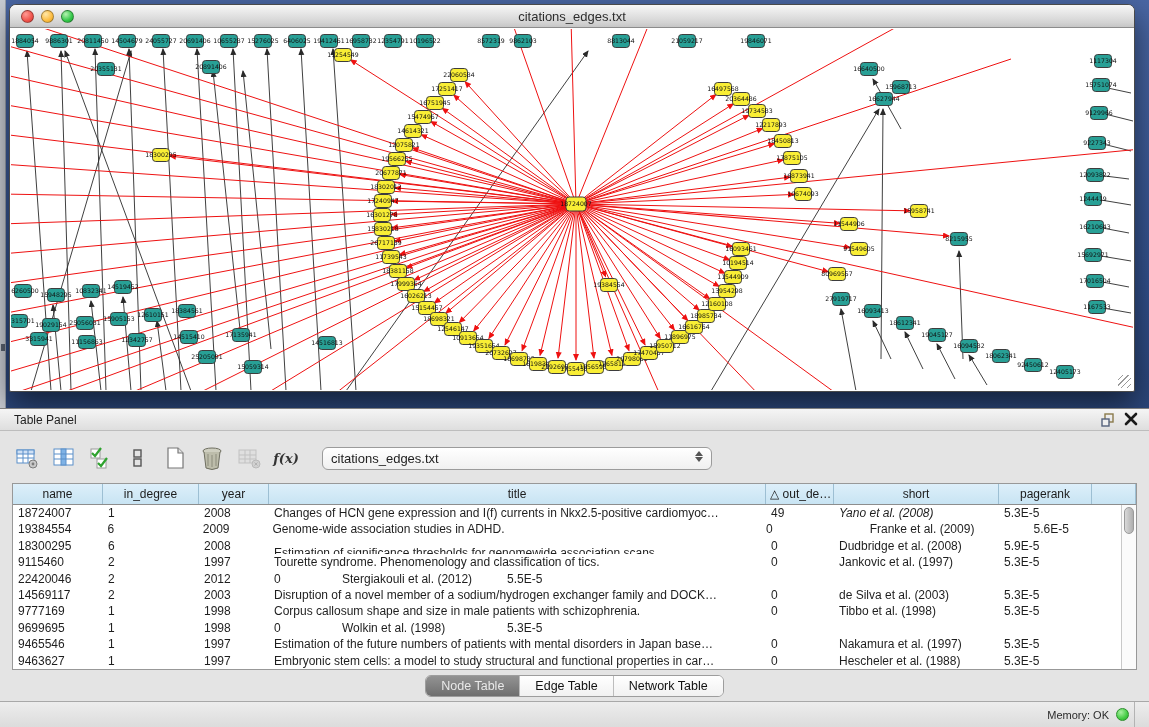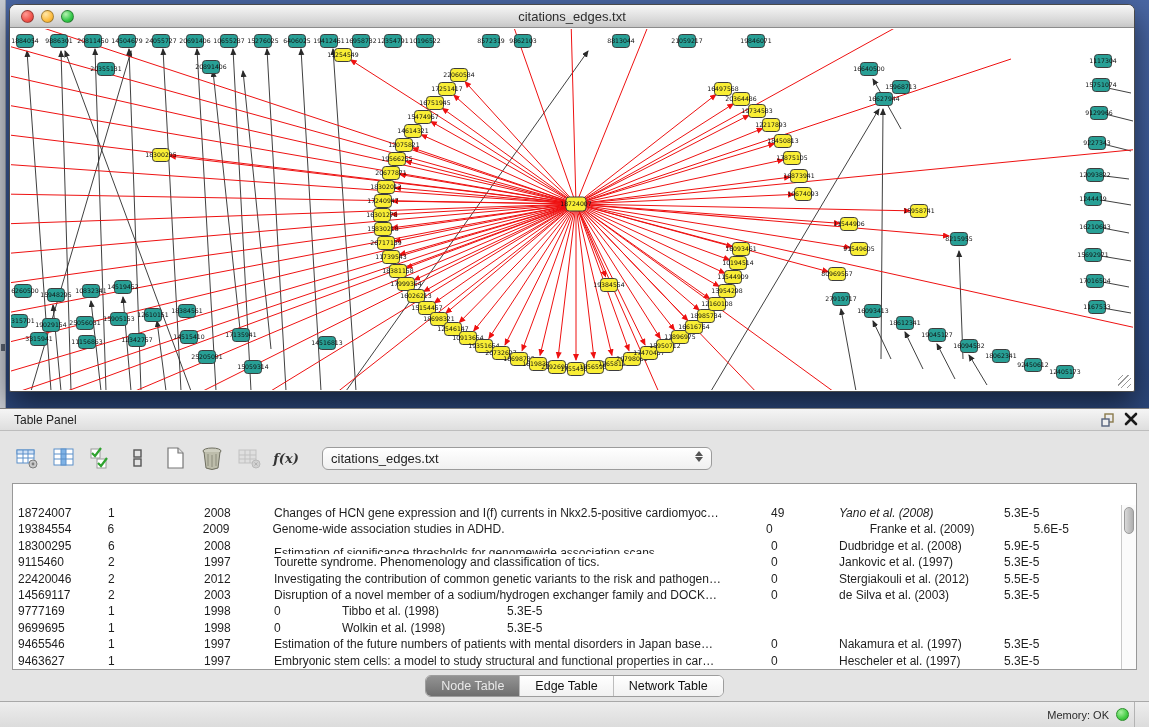--- a/index.html
+++ b/index.html
@@ -778,20 +778,30 @@
       <div class="combo">
         <span>citations_edges.txt</span>
         <span class="arrows">
             <i class="up"></i>
             <i class="dn"></i>
           </span>
       </div>
     </div>
 
     <div class="table-wrap">
+      <div class="thead" id="thead">
+          <div class="th" style="width: 90px;">name</div>
+          <div class="th" style="width: 96px;">in_degree</div>
+          <div class="th" style="width: 70px;">year</div>
+          <div class="th" style="width: 497px;">title</div>
+          <div class="th sorted" style="width: 68px;">△ out_de…</div>
+          <div class="th" style="width: 165px;">short</div>
+          <div class="th" style="width: 93px;">pagerank</div>
+          <div class="th" style="flex: 1 1 0%;"></div>
+        </div>
       <div class="tbody" id="tbody">
           <div class="tr">
             <div class="td" style="width: 90px;">18724007</div>
             <div class="td" style="width: 96px;">1</div>
             <div class="td" style="width: 70px;">2008</div>
             <div class="td" style="width: 497px;">Changes of HCN gene expression and I(f) currents in Nkx2.5-positive cardiomyoc…</div>
             <div class="td" style="width: 68px;">49</div>
             <div class="td" style="width: 165px; font-style: italic;">Yano et al. (2008)</div>
             <div class="td" style="width: 93px;">5.3E-5</div>
           </div>
@@ -819,38 +829,38 @@
             <div class="td" style="width: 70px;">1997</div>
             <div class="td" style="width: 497px;">Tourette syndrome. Phenomenology and classification of tics.</div>
             <div class="td" style="width: 68px;">0</div>
             <div class="td" style="width: 165px;">Jankovic et al. (1997)</div>
             <div class="td" style="width: 93px;">5.3E-5</div>
           </div>
           <div class="tr">
             <div class="td" style="width: 90px;">22420046</div>
             <div class="td" style="width: 96px;">2</div>
             <div class="td" style="width: 70px;">2012</div>
-            <div class="td" style="width: 497px;">Investigating the contribution of common genetic variants to the risk and pathogen…</div>
             <div class="td" style="width: 68px;">0</div>
             <div class="td" style="width: 165px;">Stergiakouli et al. (2012)</div>
             <div class="td" style="width: 93px;">5.5E-5</div>
           </div>
           <div class="tr">
             <div class="td" style="width: 90px;">14569117</div>
             <div class="td" style="width: 96px;">2</div>
             <div class="td" style="width: 70px;">2003</div>
             <div class="td" style="width: 497px;">Disruption of a novel member of a sodium/hydrogen exchanger family and DOCK…</div>
             <div class="td" style="width: 68px;">0</div>
             <div class="td" style="width: 165px;">de Silva et al. (2003)</div>
             <div class="td" style="width: 93px;">5.3E-5</div>
           </div>
           <div class="tr">
             <div class="td" style="width: 90px;">9777169</div>
             <div class="td" style="width: 96px;">1</div>
             <div class="td" style="width: 70px;">1998</div>
+            <div class="td" style="width: 497px;">Corpus callosum shape and size in male patients with schizophrenia.</div>
             <div class="td" style="width: 68px;">0</div>
             <div class="td" style="width: 165px;">Tibbo et al. (1998)</div>
             <div class="td" style="width: 93px;">5.3E-5</div>
           </div>
           <div class="tr">
             <div class="td" style="width: 90px;">9699695</div>
             <div class="td" style="width: 96px;">1</div>
             <div class="td" style="width: 70px;">1998</div>
             <div class="td" style="width: 68px;">0</div>
             <div class="td" style="width: 165px;">Wolkin et al. (1998)</div>
@@ -864,21 +874,21 @@
             <div class="td" style="width: 68px;">0</div>
             <div class="td" style="width: 165px;">Nakamura et al. (1997)</div>
             <div class="td" style="width: 93px;">5.3E-5</div>
           </div>
           <div class="tr">
             <div class="td" style="width: 90px;">9463627</div>
             <div class="td" style="width: 96px;">1</div>
             <div class="td" style="width: 70px;">1997</div>
             <div class="td" style="width: 497px;">Embryonic stem cells: a model to study structural and functional properties in car…</div>
             <div class="td" style="width: 68px;">0</div>
-            <div class="td" style="width: 165px;">Hescheler et al. (1997)</div>
+            <div class="td" style="width: 165px;">Hescheler et al. (1988)</div>
             <div class="td" style="width: 93px;">5.3E-5</div>
           </div>
         </div>
       <div class="vscroll">
         <div class="vthumb"></div>
       </div>
     </div>
 
     <div class="tabbar">
       <div class="seg" id="tabs">

